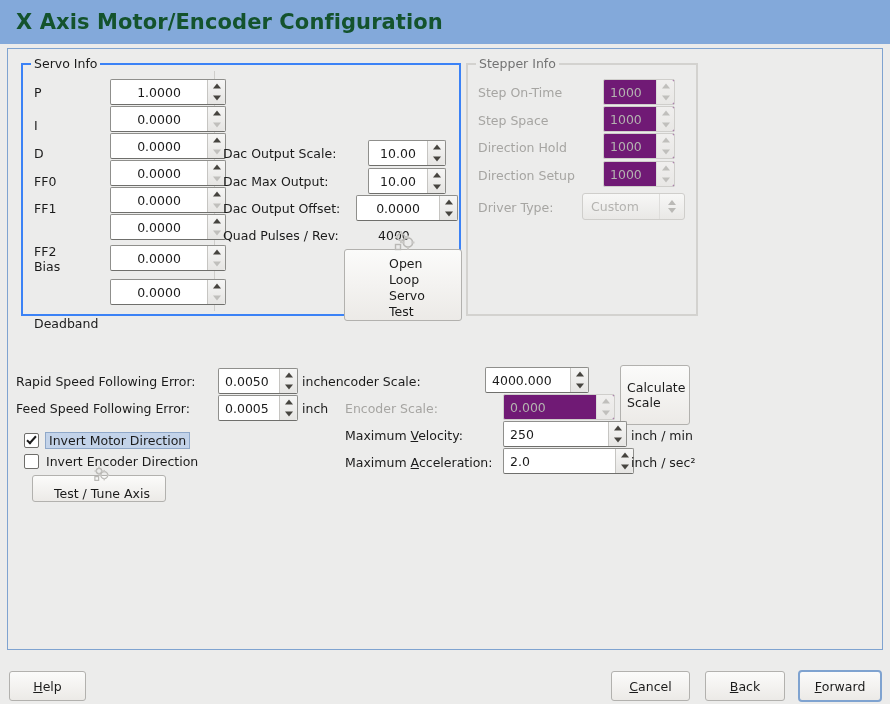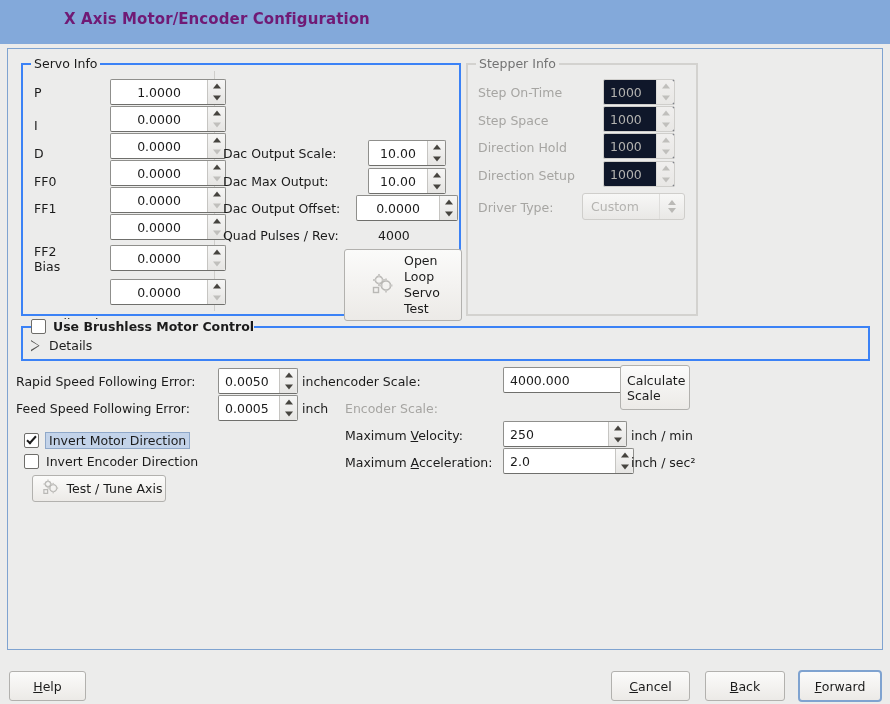--- a/index.html
+++ b/index.html
@@ -19,23 +19,22 @@
 
   
   .titlebar {
     position: absolute; left: 0; top: 0;
     width: 890px; height: 44px;
     background: #83a9da;
     box-sizing: border-box;
   }
   .titlebar .title {
     position: absolute; left: 16px; top: 10px;
-    font-size: 15px; font-weight: bold; color: #701a75;
+    font-size: 21px; font-weight: bold; color: #14532d;
     letter-spacing: 0.1px;
-    margin-left: 48px;
   }
 
   
   .content-panel {
     position: absolute;
     left: 7px; top: 48px;
     width: 876px; height: 602px;
     background: #ececeb;
     border: 1px solid #7fa3d0;
     box-sizing: border-box;
@@ -112,21 +111,21 @@
     transform: translate(-50%, -50%);
     border-left: 4px solid transparent;
     border-right: 4px solid transparent;
   }
   .spin .btns .up::after   { border-bottom: 5px solid #46443f; }
   .spin .btns .down::after { border-top: 5px solid #46443f; }
   .spin .btns .up.off::after   { border-bottom-color: #c0bfbc; }
   .spin .btns .down.off::after { border-top-color: #c0bfbc; }
 
   .spin.disabled {
-    background: #0f172a;
+    background: #701a75;
     border-color: #cfcecb;
   }
   .spin.disabled .val { color: #b4b3b0; }
   .spin.disabled .btns {
     background: linear-gradient(#f0efee, #e8e7e5);
     border-left-color: #ddddda;
   }
 
   
   .combo {
@@ -178,21 +177,22 @@
     color: #1b1b1b;
     text-align: center;
   }
   .btn.focus {
     border: 2px solid #7fa3d0;
     border-radius: 4px;
   }
   .btn u { text-decoration: underline; }
 
   .btn-gear-text {
-    justify-content: center;
+    justify-content: flex-end;
+    flex-direction: column;
   }
   .gear-ico { flex: 0 0 auto; }
 
   
   .chk {
     position: absolute;
     display: flex;
     align-items: center;
     font-size: 12.5px;
     white-space: nowrap;
@@ -452,33 +452,20 @@
           <div class="ar down off"></div>
         </div>
       </div>
 
       <div class="combo" style="left:114px; top:128px; width:103px;">
         <div class="ctext">Custom</div>
         <div class="carrow"></div>
       </div>
     </div>
 
-    <div class="group" style="left:13px; top:277px; width:849px; height:35px;">
-      <div class="legend" style="top:-9px; left:8px; padding:0;">
-        <span class="chk" style="position:relative; left:0; top:0;">
-          <span class="box"></span>
-          <span class="ctxt bold">Use Brushless Motor Control</span>
-        </span>
-      </div>
-
-      <div class="expander" style="left:8px; top:10px;">
-        <span class="tri"></span>
-        <span>Details</span>
-      </div>
-    </div>
 
     <div class="lbl" style="left:8px; top:325px;">Rapid Speed Following Error:</div>
     <div class="spin" style="left:210px; top:319px; width:80px;">
       <div class="val">0.0050</div>
       <div class="btns">
         <div class="ar up"></div>
         <div class="ar down"></div>
       </div>
     </div>
     <div class="lbl" style="left:294px; top:325px;">inch</div>
@@ -521,31 +508,38 @@
           </g>
           <g fill="none" stroke="#b9b8b5" stroke-width="1.6">
             <rect x="3.5" y="15.5" width="5" height="5"></rect>
           </g>
         </svg>
       </span>
       <span style="margin-left:6px;">Test / Tune Axis</span>
     </div>
 
     <div class="lbl" style="left:320px; top:325px;">encoder Scale:</div>
-    <div class="spin" style="left:495px; top:318px; width:132px;align-items:center;">
+    <div class="spin" style="left:477px; top:318px; width:104px;">
       <div class="val">4000.000</div>
       <div class="btns">
         <div class="ar up"></div>
         <div class="ar down"></div>
       </div>
     </div>
 
     <div class="lbl dis" style="left:337px; top:352px;">Encoder Scale:</div>
-
-    <div class="btn" style="left:612px; top:316px; width:70px; height:45px; flex-direction:column; justify-content:center;">
+    <div class="spin disabled" style="left:495px; top:345px; width:112px;">
+      <div class="val">0.000</div>
+      <div class="btns">
+        <div class="ar up off"></div>
+        <div class="ar down off"></div>
+      </div>
+    </div>
+
+    <div class="btn" style="left:612px; top:316px; width:70px; height:60px; flex-direction:column; justify-content:center;">
       <span style="display:block; width:100%; text-align:left; padding-left:6px; box-sizing:border-box;">Calculate</span>
       <span style="display:block; width:100%; text-align:left; padding-left:6px; box-sizing:border-box;">Scale</span>
     </div>
 
     <div class="lbl" style="left:337px; top:379px;">
       <span>Maximum </span><u>V</u><span>elocity:</span>
     </div>
     <div class="spin" style="left:495px; top:372px; width:124px;">
       <div class="val">250</div>
       <div class="btns">

